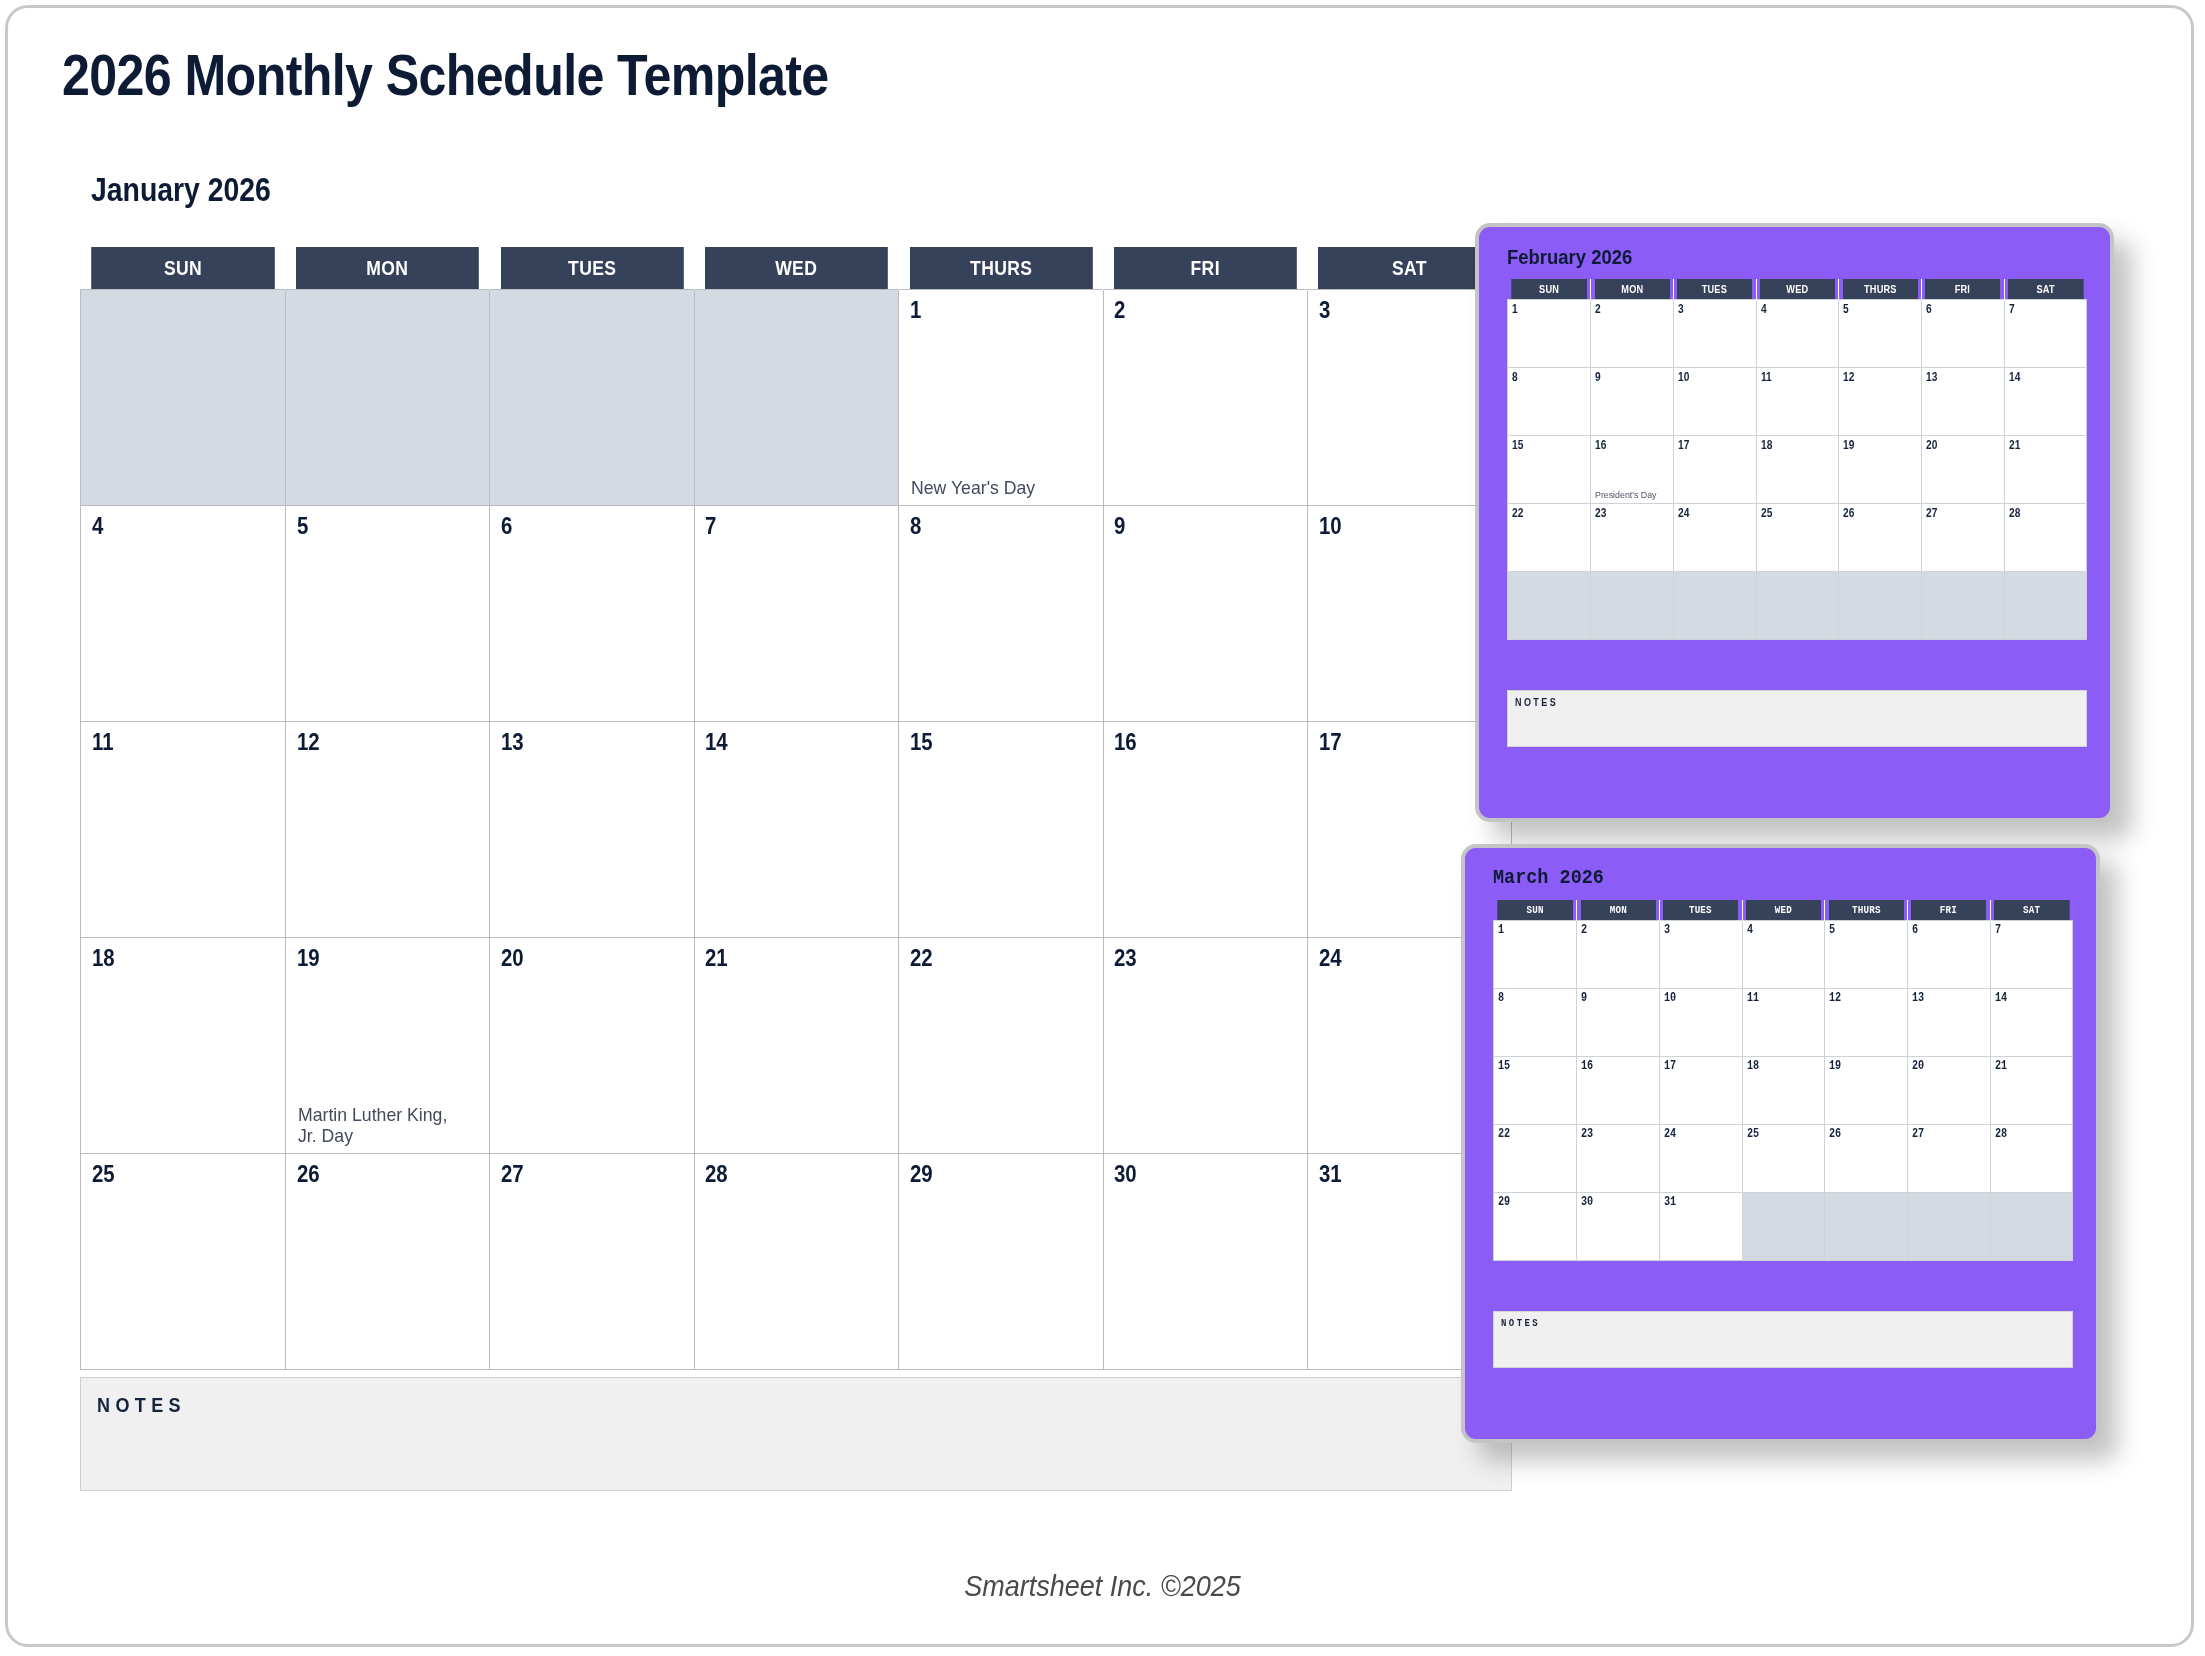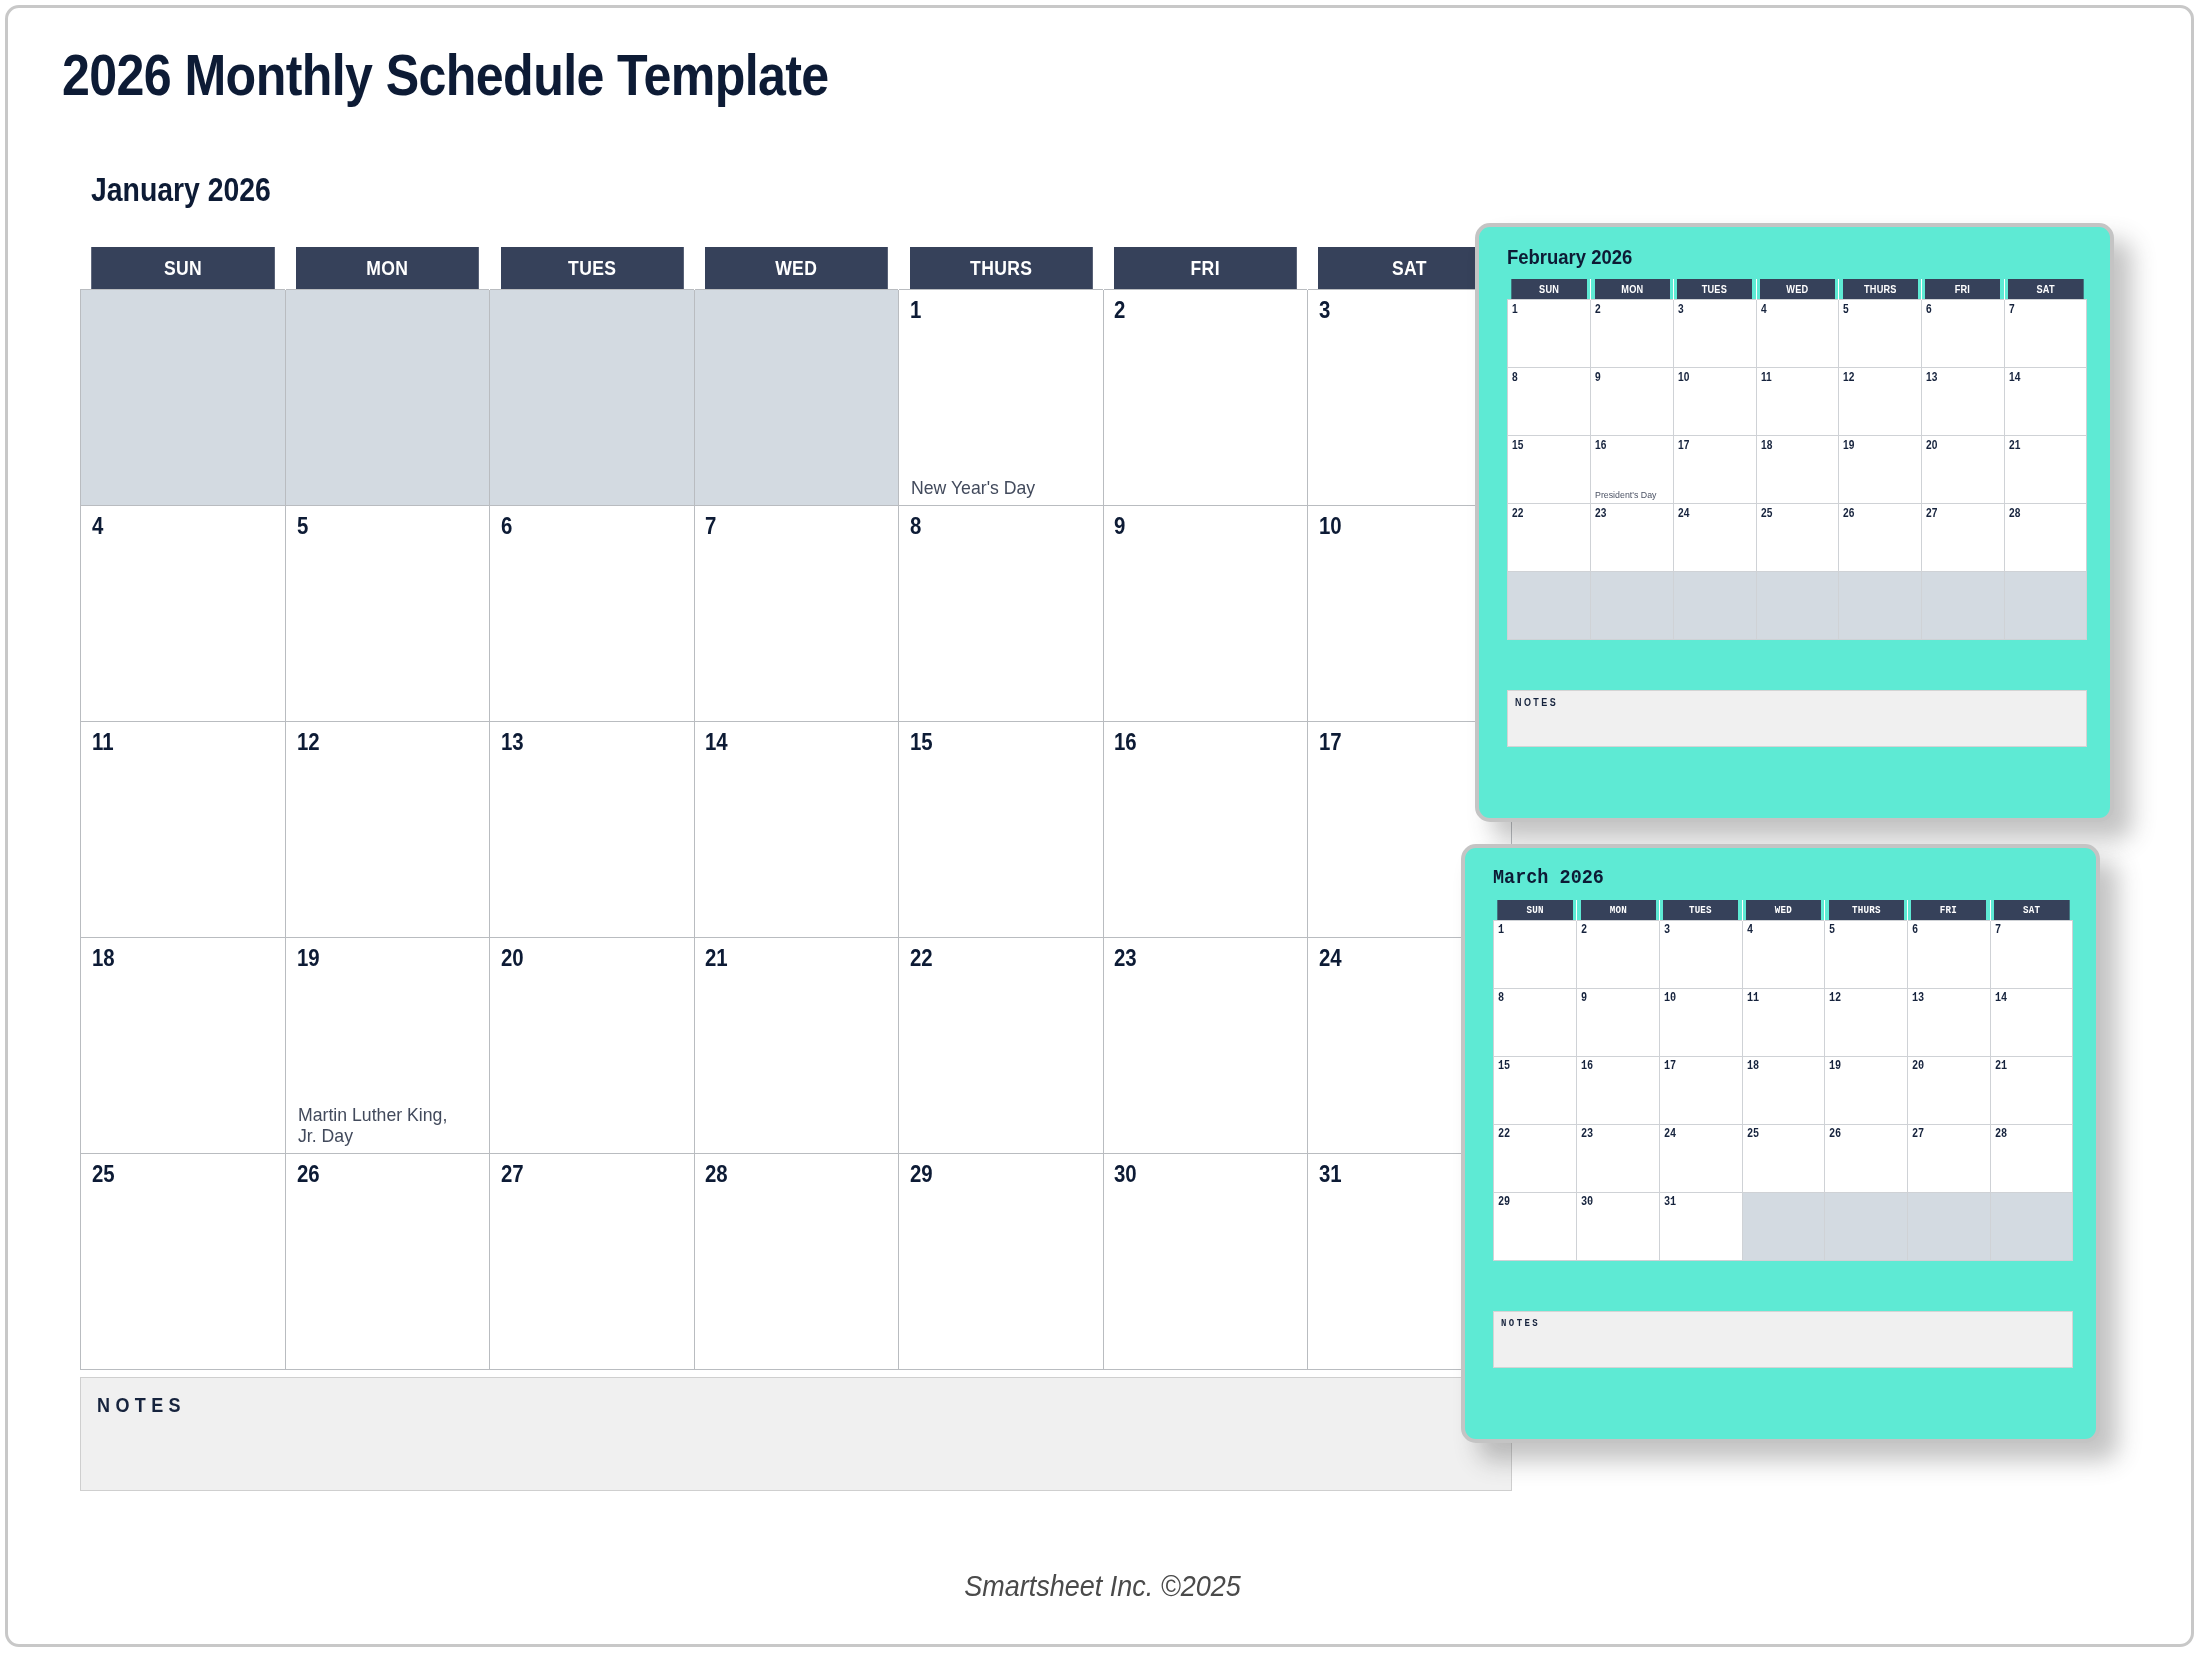--- a/index.html
+++ b/index.html
@@ -16,21 +16,21 @@
 
   
   #page-frame {
     position: absolute;
     left: 5.4px;
     top: 5.4px;
     width: 2189px;
     height: 1642px;
     background: #ffffff;
     border: 3.4px solid #c8c8c8;
-    border-radius: 14px;
+    border-radius: 23px;
     box-sizing: border-box;
     overflow: hidden;
   }
 
   
   #doc-title {
     position: absolute;
     left: 54px;
     top: 34px;
     font-size: 57px;
@@ -124,21 +124,21 @@
     font-weight: 700;
     letter-spacing: 6px;
     color: #16233d;
     transform: scaleX(0.9);
     transform-origin: left top;
   }
 
   
   .mini-card {
     position: absolute;
-    background: #5eead4;
+    background: #8b5cf6;
     border: 4px solid #c4c4c4;
     border-radius: 15px;
     box-shadow: 17.5px 17.5px 23px rgba(60,60,60,0.30);
     box-sizing: border-box;
   }
   #card-feb { left: 1467px; top: 215px; width: 639px; height: 599px; }
   #card-mar { left: 1453px; top: 836px; width: 639px; height: 599px; font-family: Liberation Mono, monospace; }
 
   .mini-title {
     position: absolute;

